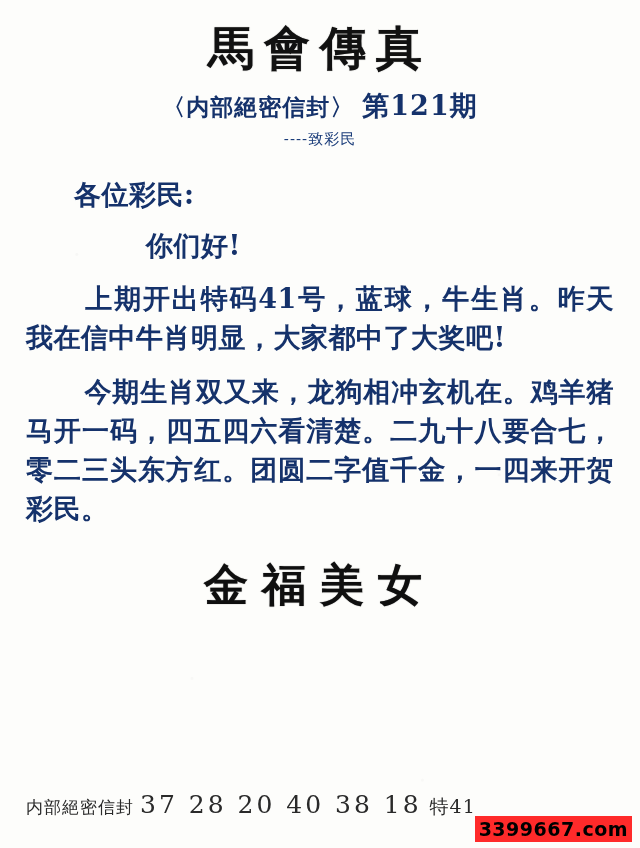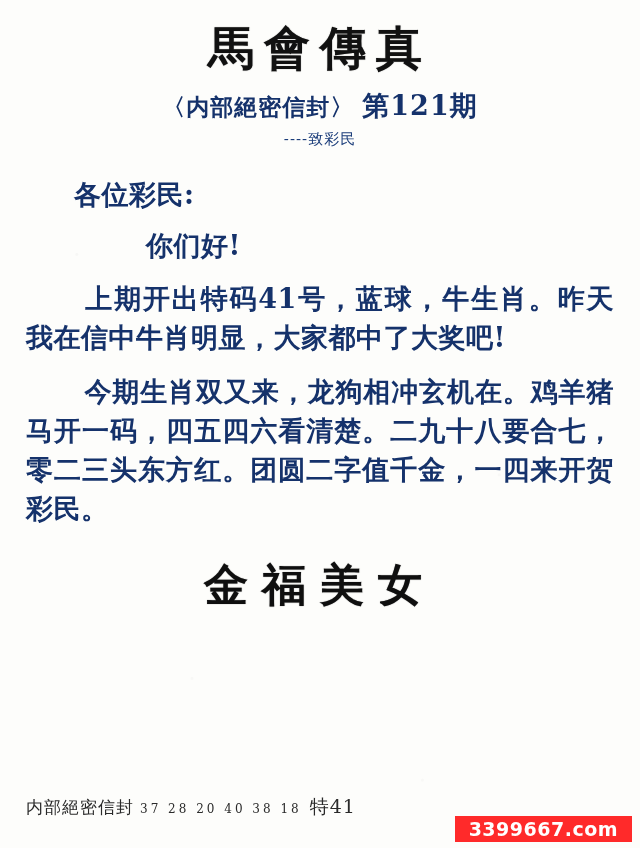--- a/index.html
+++ b/index.html
@@ -106,39 +106,39 @@
     bottom: 28px;
     color: #2a2a2a;
     font-size: 18px;
     letter-spacing: 1px;
     white-space: nowrap;
   }
   .footer-label {
     font-size: 17px;
   }
   .footer-nums {
-    font-size: 12px;
+    font-size: 25px;
     letter-spacing: 3px;
     margin-left: 6px;
   }
   .footer-special {
     margin-left: 8px;
     font-size: 19px;
     text-align: right;
   }
   .watermark {
     position: absolute;
     right: 8px;
     bottom: 6px;
     background: #ff2a2a;
-    color: #ffffff;
+    color: #000000;
     font-family: "DejaVu Sans", sans-serif;
     font-size: 19px;
     font-weight: bold;
-    padding: 2px 14px;
+    padding: 2px 4px;
     letter-spacing: 0.5px;
   }
 </style>
 </head>
 <body>
 
 <div class="page">
   <div class="paper-noise"></div>
 
   <div class="title">馬會傳真</div>

